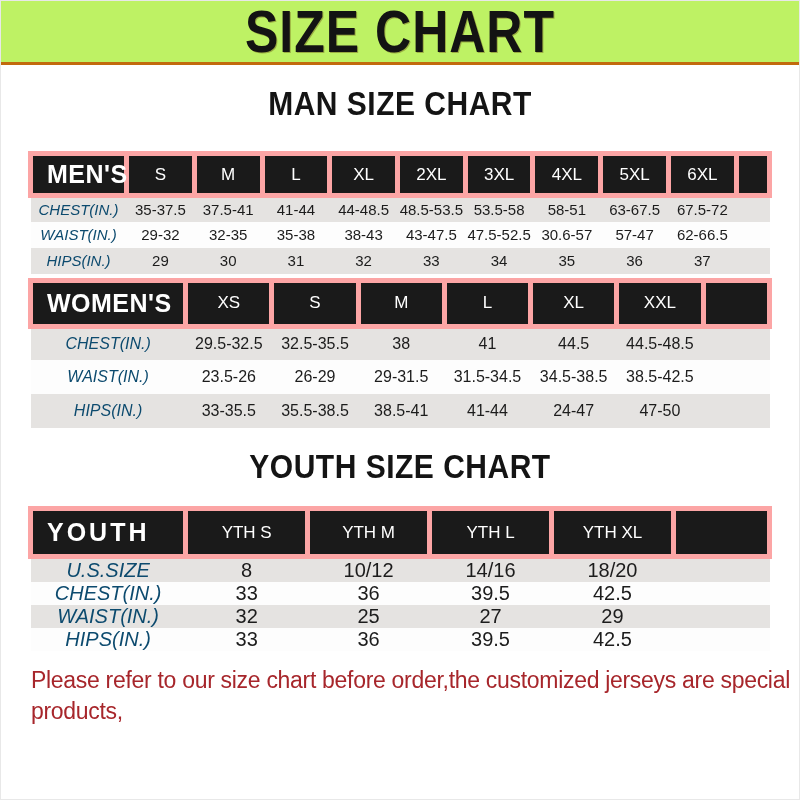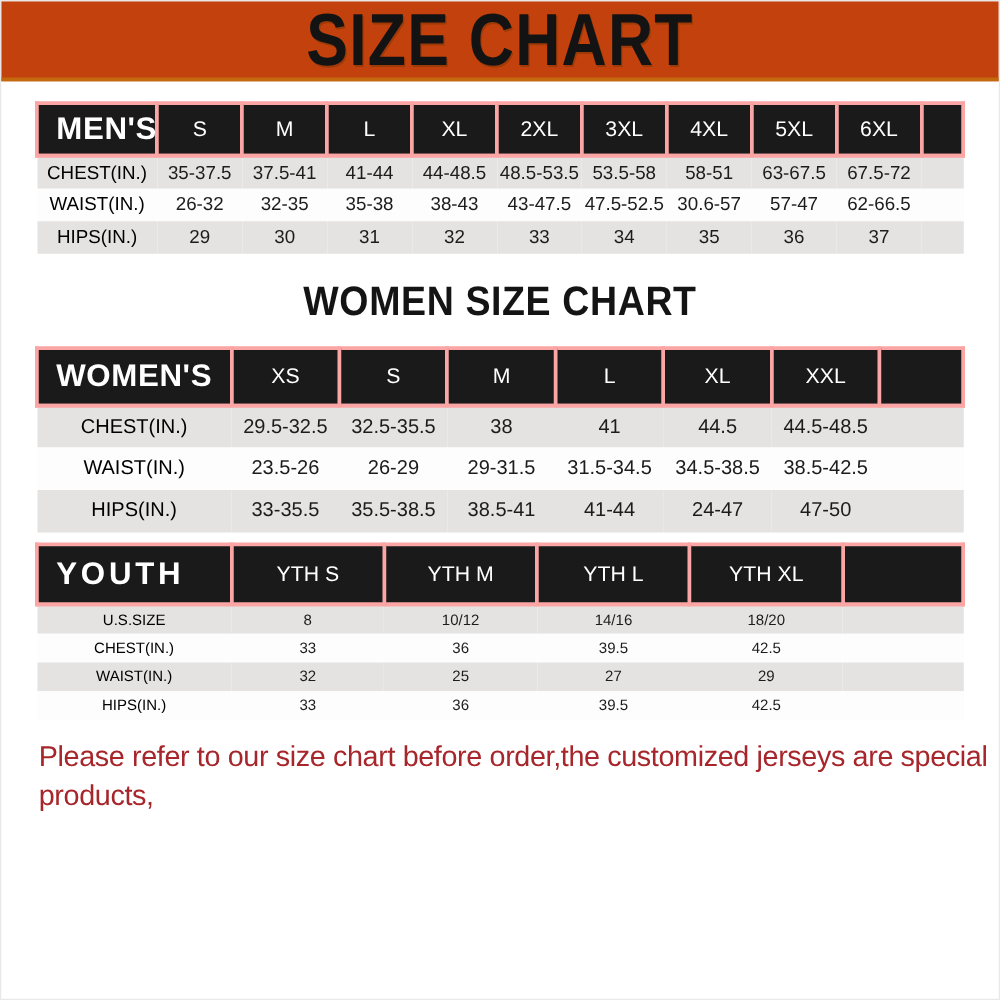--- a/index.html
+++ b/index.html
@@ -46,76 +46,77 @@
     border-collapse: collapse;
     table-layout: fixed;
   }
   thead th {
     background: #1A1A1A;
     color: #ffffff;
     vertical-align: middle;
     font-weight: normal;
     font-size: 17px;
     text-align: center;
-    border: 3px solid #fca5a5;
+    border: 5px solid #fca5a5;
   }
   thead th.label-th {
     text-align: left;
     padding-left: 14px;
     font-weight: bold;
     font-size: 25px;
     letter-spacing: 0.5px;
   }
   tbody td {
     text-align: center;
     vertical-align: middle;
     color: #1c1c1c;
     font-size: 15px;
     background: #fdfdfd;
   }
-  tbody td.row-label { color: #000000; font-size: 15px; }
+  tbody td.row-label { color: #0c4a6e; font-size: 15px; font-style: italic; }
   tbody tr:nth-child(odd) td { background: #E5E3E1; }
 
   .tbl-men thead th { height: 42px; }
   .tbl-men tbody td { height: 26px; }
   .tbl-men col.c-label  { width: 13%; }
   .tbl-men col.c-filler { width: 4.5%; }
 
   .tbl-women thead th { height: 46px; }
   .tbl-women tbody td { height: 34px; font-size: 16px; }
   .tbl-women col.c-label  { width: 21%; }
   .tbl-women col.c-filler { width: 9%; }
 
   .tbl-youth thead th { height: 48px; }
   .tbl-youth thead th.label-th { letter-spacing: 3px; margin-top: 19px; }
-  .tbl-youth tbody td { height: 23px; font-size: 12px; }
+  .tbl-youth tbody td { height: 23px; font-size: 20px; }
   .tbl-youth col.c-label  { width: 21%; }
   .tbl-youth col.c-filler { width: 13%; }
 
   .spacer-men   { height: 16px; }
   .spacer-women { height: 4px; }
   .spacer-youth { height: 8px; }
 
   
   .footer-note {
     margin-top: 14px;
     padding-left: 30px;
     line-height: 31px;
     font-size: 23px;
     letter-spacing: -0.3px;
   }
 </style>
 </head>
 <body>
 
-<div class="banner" style="background: #c2410c;">
+<div class="banner" style="background: #bef264;">
   <div class="title">SIZE CHART</div>
 </div>
 
 <div id="sections">
+    <div class="sec-heading"><span>MAN SIZE CHART</span></div>
     <div class="spacer-men"></div>
     <table class="tbl-men">
       <colgroup>
         <col class="c-label">
         <col>
         <col>
         <col>
         <col>
         <col>
         <col>
@@ -148,21 +149,21 @@
           <td>44-48.5</td>
           <td>48.5-53.5</td>
           <td>53.5-58</td>
           <td>58-51</td>
           <td>63-67.5</td>
           <td>67.5-72</td>
           <td></td>
         </tr>
         <tr>
           <td class="row-label">WAIST(IN.)</td>
-          <td>26-32</td>
+          <td>29-32</td>
           <td>32-35</td>
           <td>35-38</td>
           <td>38-43</td>
           <td>43-47.5</td>
           <td>47.5-52.5</td>
           <td>30.6-57</td>
           <td>57-47</td>
           <td>62-66.5</td>
           <td></td>
         </tr>
@@ -174,21 +175,20 @@
           <td>32</td>
           <td>33</td>
           <td>34</td>
           <td>35</td>
           <td>36</td>
           <td>37</td>
           <td></td>
         </tr>
       </tbody>
     </table>
-    <div class="sec-heading"><span>WOMEN SIZE CHART</span></div>
     <div class="spacer-women"></div>
     <table class="tbl-women">
       <colgroup>
         <col class="c-label">
         <col>
         <col>
         <col>
         <col>
         <col>
         <col>
@@ -232,20 +232,21 @@
           <td>33-35.5</td>
           <td>35.5-38.5</td>
           <td>38.5-41</td>
           <td>41-44</td>
           <td>24-47</td>
           <td>47-50</td>
           <td></td>
         </tr>
       </tbody>
     </table>
+    <div class="sec-heading"><span>YOUTH SIZE CHART</span></div>
     <div class="spacer-youth"></div>
     <table class="tbl-youth">
       <colgroup>
         <col class="c-label">
         <col>
         <col>
         <col>
         <col>
         <col class="c-filler">
       </colgroup>

